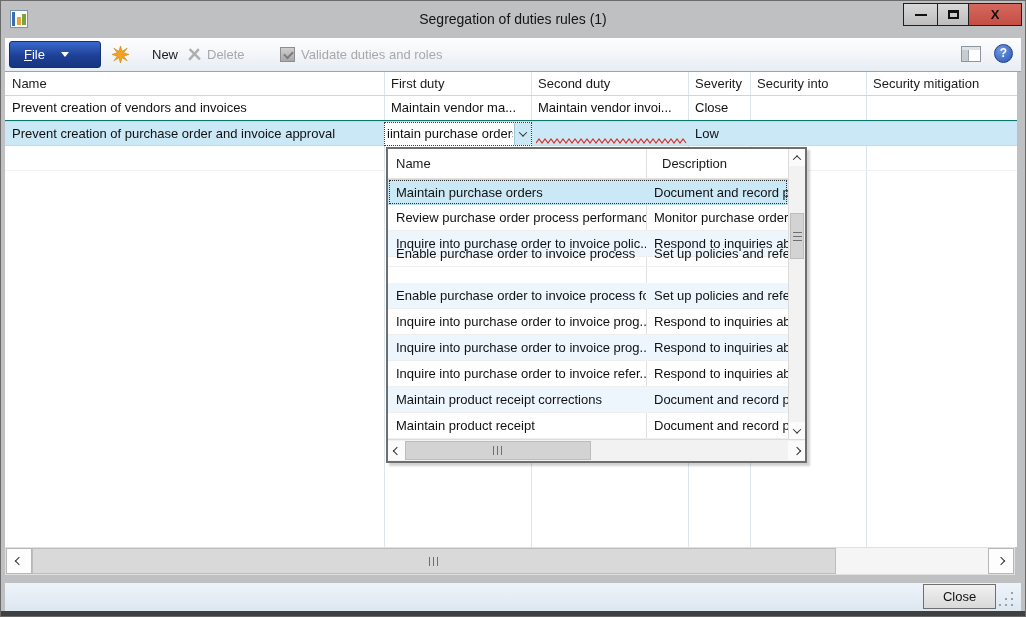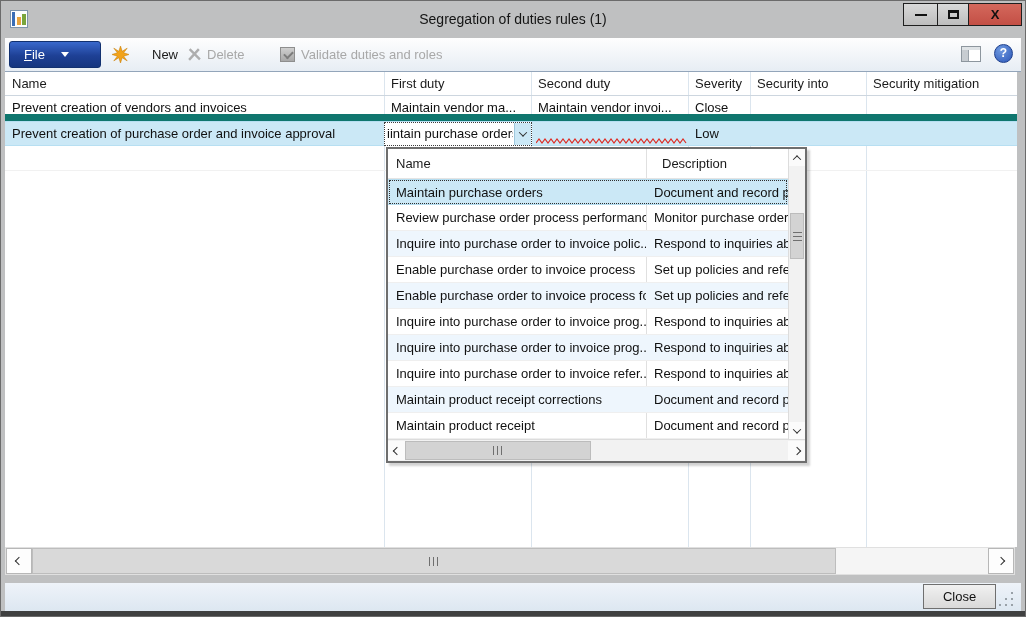--- a/index.html
+++ b/index.html
@@ -41,21 +41,21 @@
 
 
 .grid { position:absolute; top:71px; left:4px; right:8px; height:475px; background:#fff; overflow:hidden; }
 .vline { position:absolute; top:0; bottom:0; width:1px; background:#dbe5ee; }
 .vl1{left:379px} .vl2{left:526px} .vl3{left:683px} .vl4{left:745px} .vl5{left:861px}
 .grid-header { position:absolute; top:0; left:0; right:0; height:24px; border-bottom:1px solid #cdd6df; font-size:13px; color:#1a1a1a; }
 .hcell { position:absolute; top:0; height:24px; line-height:24px; padding-left:7px; white-space:nowrap; overflow:hidden; }
 .c-name{left:0;width:379px} .c-first{left:379px;width:147px} .c-second{left:526px;width:157px}
 .c-sev{left:683px;width:62px} .c-risk{left:745px;width:116px} .c-mit{left:861px;right:0}
 .grow { position:absolute; left:0; right:0; height:25px; font-size:13px; color:#111; }
-.grow.r1 { top:24px; border-bottom:7px solid #0f766e; }
+.grow.r1 { top:24px; border-bottom:1px solid #0f766e; }
 .grow.r2 { top:49px; background:#cbe8f6; border-top:1px solid #b7dff2; border-bottom:1px solid #b7dff2; }
 .grow.r3 { top:74px; border-bottom:1px solid #f1f1f1; }
 .gcell { position:absolute; top:0; height:25px; line-height:24px; padding-left:7px; white-space:nowrap; overflow:hidden; }
 .combo { position:absolute; left:379px; top:0; width:148px; height:24px; background:#fff; border:1px dotted #3c3c3c; }
 .combo-text { position:absolute; left:2px; top:0; right:18px; height:22px; line-height:22px; white-space:nowrap; overflow:hidden; font-size:13px; }
 .combo-btn { position:absolute; right:0; top:0; width:17px; height:22px; background:#cbe8f6; border-left:1px solid #9fc8dd; display:flex; align-items:center; justify-content:center; }
 .squiggle { position:absolute; left:531px; top:16px; width:153px; height:7px; }
 
 
 .chev { display:inline-block; width:6px; height:6px; border-right:1.5px solid #2e2e2e; border-bottom:1.5px solid #2e2e2e; }
@@ -210,21 +210,21 @@
       <div class="dd-desc">Document and record pu</div>
     </div>
     <div class="dd-row" style="top:56px">
       <div class="dd-name">Review purchase order process performance</div>
       <div class="dd-desc">Monitor purchase orders</div>
     </div>
     <div class="dd-row alt" style="top:82px">
       <div class="dd-name">Inquire into purchase order to invoice polic...</div>
       <div class="dd-desc">Respond to inquiries abo</div>
     </div>
-    <div class="dd-row" style="top:108px">
+    <div class="dd-row" style="top:92px">
       <div class="dd-name">Enable purchase order to invoice process</div>
       <div class="dd-desc">Set up policies and refere</div>
     </div>
     <div class="dd-row alt" style="top:134px">
       <div class="dd-name">Enable purchase order to invoice process fo...</div>
       <div class="dd-desc">Set up policies and refere</div>
     </div>
     <div class="dd-row" style="top:160px">
       <div class="dd-name">Inquire into purchase order to invoice prog...</div>
       <div class="dd-desc">Respond to inquiries abo</div>

